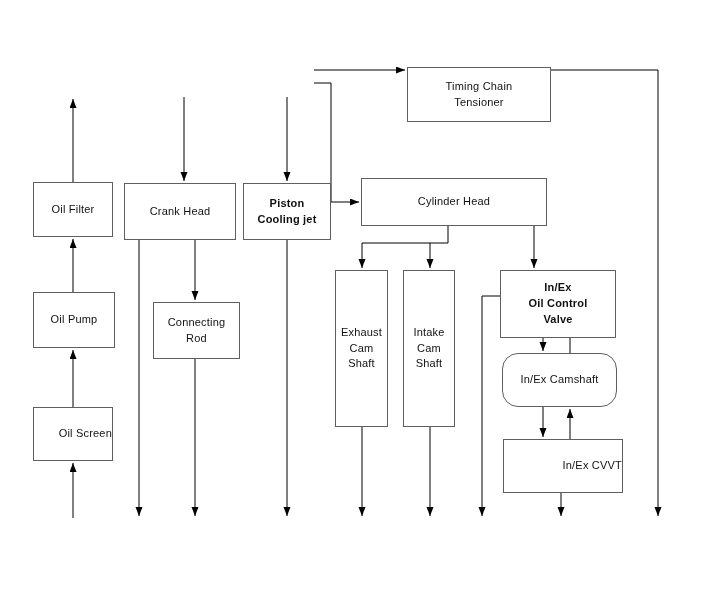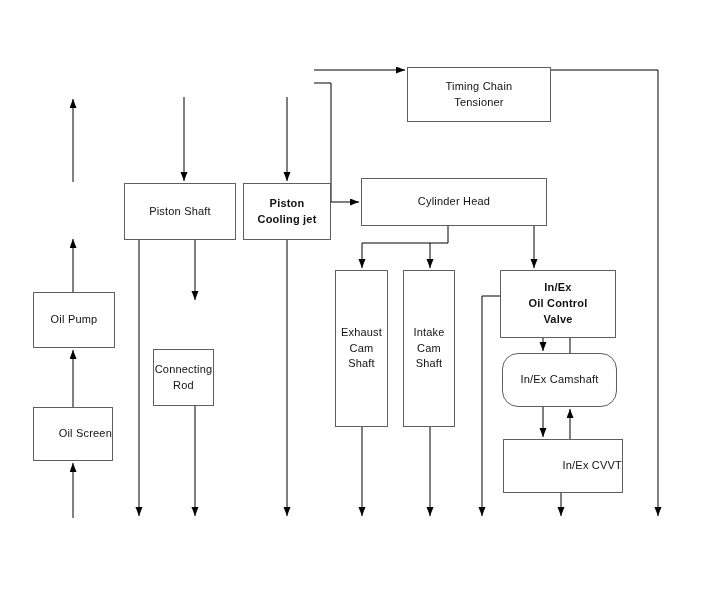--- a/index.html
+++ b/index.html
@@ -56,39 +56,42 @@
       <path d="M430 427 L430 516" marker-end="url(#arrow)"></path>
     </g>
   </svg>
 
 
   <div class="node" style="left:407px; top:43px; width:144px; height:55px;margin-top:24px;">
     <span class="lbl">Timing Chain
 Tensioner</span>
   </div>
 
+  <div class="node" style="left:33px; top:182px; width:80px; height:55px;">
+    <span class="lbl">Oil Filter</span>
+  </div>
 
   <div class="node" style="left:124px; top:183px; width:112px; height:57px;">
-    <span class="lbl">Piston Shaft</span>
+    <span class="lbl">Crank Head</span>
   </div>
 
   <div class="node" style="left:243px; top:183px; width:88px; height:57px;font-weight:bold;">
     <span class="lbl">Piston
 Cooling jet</span>
   </div>
 
   <div class="node" style="left:361px; top:178px; width:186px; height:48px;">
     <span class="lbl">Cylinder Head</span>
   </div>
 
   <div class="node" style="left:33px; top:292px; width:82px; height:56px;">
     <span class="lbl">Oil Pump</span>
   </div>
 
-  <div class="node" style="left:153px; top:302px; width:61px; height:57px;margin-top:47px;">
+  <div class="node" style="left:153px; top:302px; width:87px; height:57px;">
     <span class="lbl">Connecting
 Rod</span>
   </div>
 
   <div class="node" style="left:335px; top:270px; width:53px; height:157px;">
     <span class="lbl">Exhaust
 Cam
 Shaft</span>
   </div>
 

